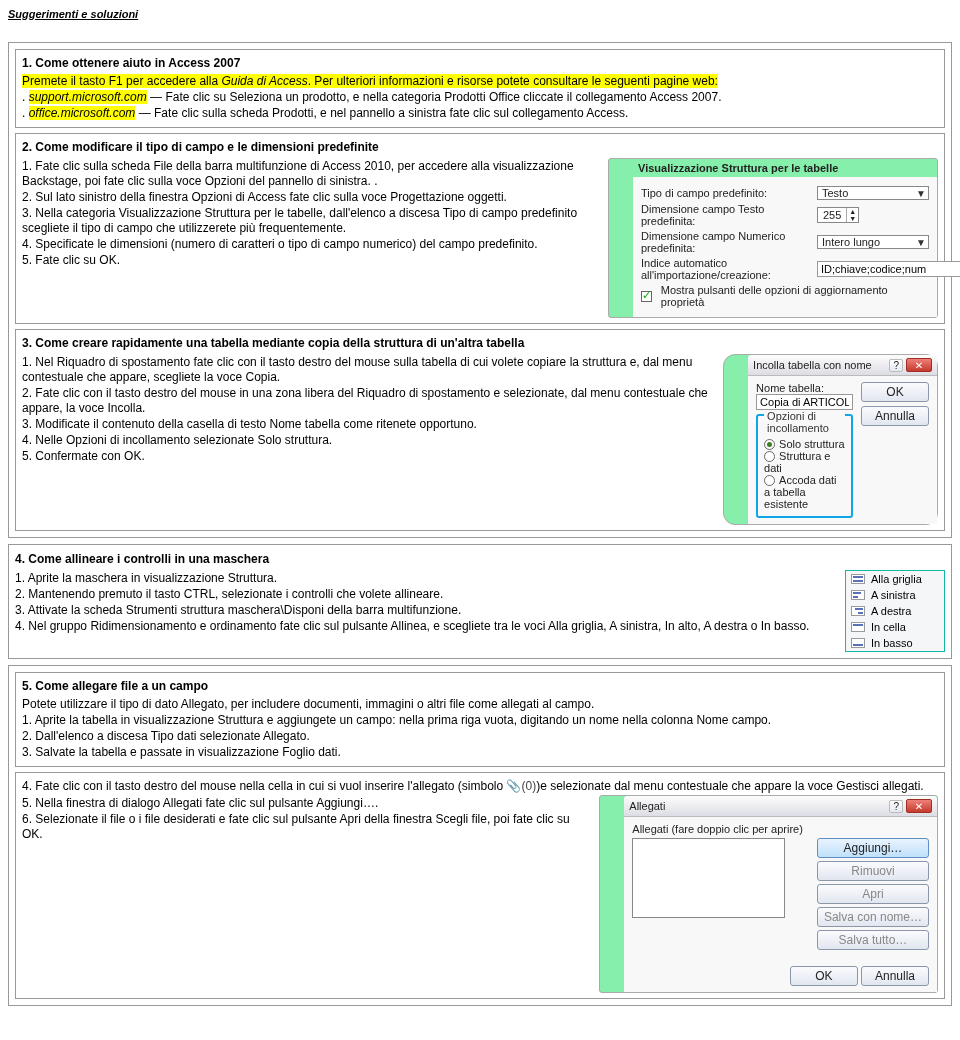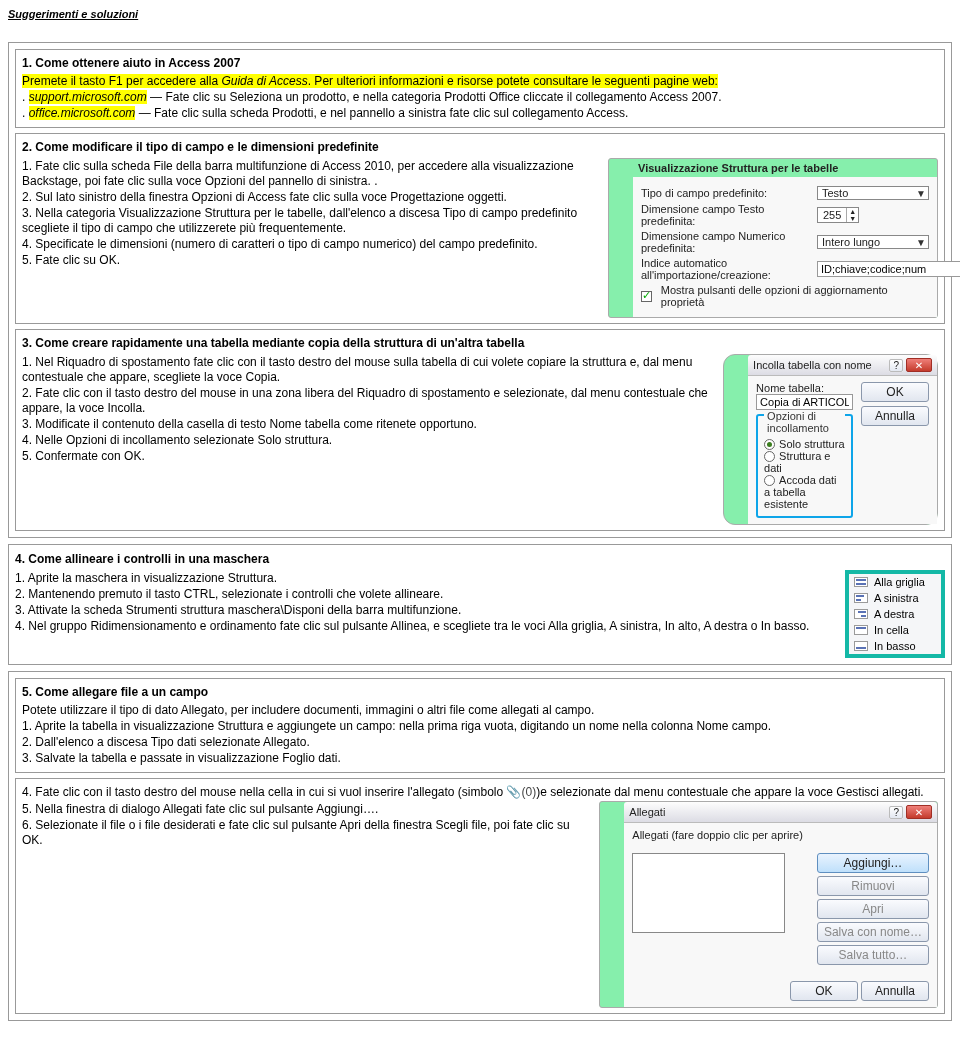--- a/index.html
+++ b/index.html
@@ -83,21 +83,21 @@
   .radio { display:inline-block; width:11px; height:11px; border:1px solid #666; border-radius:50%; background:#fff; vertical-align:-2px; margin-right:4px; position:relative;}
   .radio.on::after{content:""; position:absolute; top:2px; left:2px; width:5px; height:5px; border-radius:50%; background:#3b7e1f;}
   .fieldset-like { border:2px solid #0ea5e9; border-radius:3px; padding:6px; margin-top:4px;}
   .fieldset-like .legend { font-size:11px; color:#333; position:relative; top:-12px; background:#f8f8f8; padding:0 3px; display:inline-block;}
   .close-x { display:inline-flex; align-items:center; justify-content:center;
     width:26px; height:14px; border-radius:2px;
     background: linear-gradient(#ef7f79,#c43b2c); color:#fff; font-size:10px;
     border:1px solid #a02e25;}
   .help-q { font-size:10px; padding:0 3px; border:1px solid #bbb; border-radius:2px; background:linear-gradient(#fff,#e3e8f1);}
   .align-menu {
-    background:#f5f6f8; border:4px solid #14b8a6; font-size:11px; width:100px;
+    background:#f5f6f8; border:1px solid #14b8a6; font-size:11px; width:100px;
   }
   .align-menu .item { display:flex; align-items:center; gap:6px; padding:2px 5px;}
   .align-ico { width:14px; height:10px; display:inline-block; background:#fff;
     border:1px solid #9a9a9a; position:relative;}
   .align-ico::before, .align-ico::after{content:""; position:absolute; background:#5a72b5; height:2px;}
   .ai-grid::before{left:1px; right:1px; top:1px;}
   .ai-grid::after{left:1px; right:1px; bottom:1px;}
   .ai-left::before{left:1px; width:8px; top:1px;}
   .ai-left::after{left:1px; width:5px; bottom:1px;}
   .ai-right::before{right:1px; width:8px; top:1px;}
@@ -284,21 +284,21 @@
       <div class="win-ui" style="width:340px;">
         <div class="header grad">
           <span>Allegati</span>
           <span>
             <span class="help-q">?</span>
             <span class="close-x">✕</span>
           </span>
         </div>
         <div class="body">
           <div>Allegati (fare doppio clic per aprire)</div>
-          <div class="row" style="margin-top:12px;gap:32px;">
+          <div class="row" style="margin-top:3px;gap:32px;">
             <div class="allegati-list grow"></div>
             <div class="allegati-btns">
               <span class="win-btn primary">Aggiungi…</span>
               <span class="win-btn disabled">Rimuovi</span>
               <span class="win-btn disabled">Apri</span>
               <span class="win-btn disabled">Salva con nome…</span>
               <span class="win-btn disabled">Salva tutto…</span>
             </div>
           </div>
           <div style="text-align:right; margin-top:16px;">

